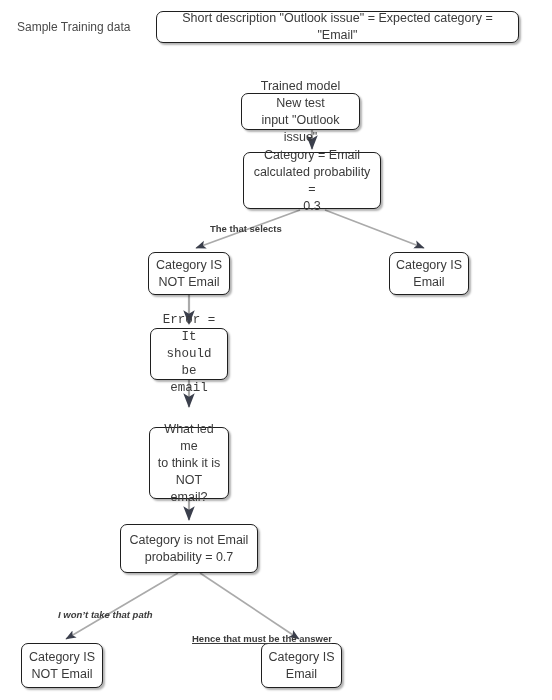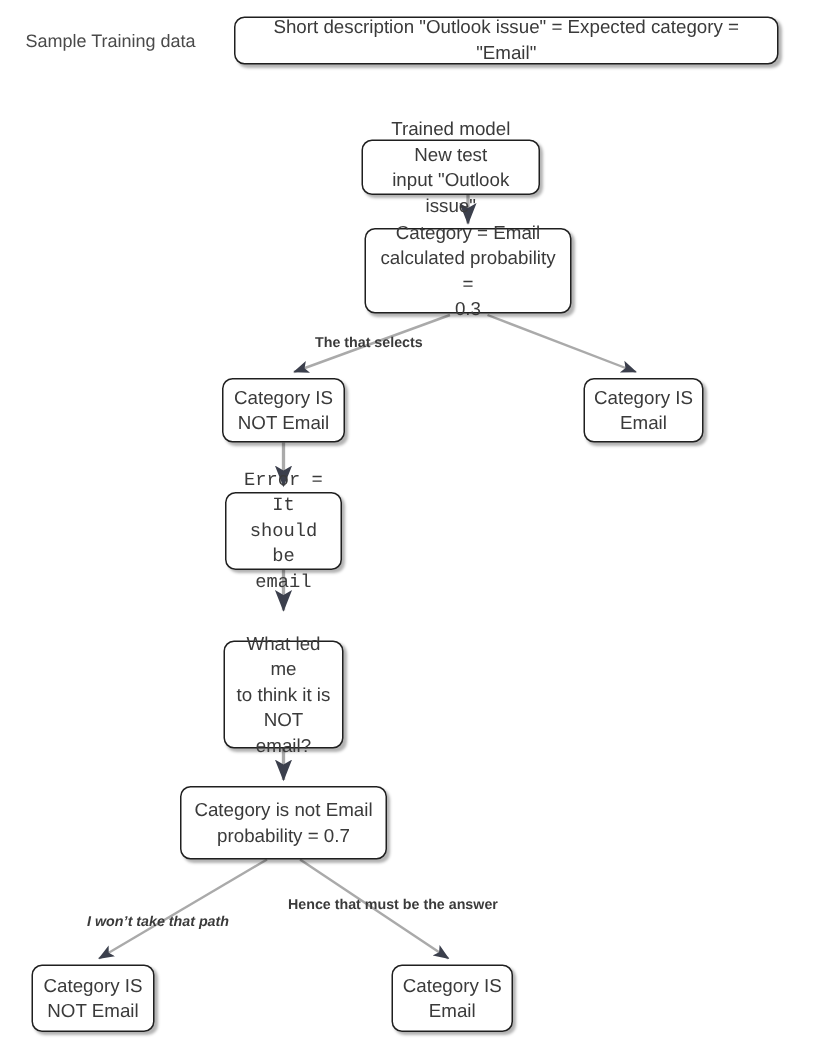--- a/index.html
+++ b/index.html
@@ -72,21 +72,21 @@
   #node-not-email-1 { left: 148px; top: 252px; width: 82px;  height: 43px; }
   #node-email-1 { left: 389px; top: 252px; width: 80px;  height: 43px; }
   #node-error { left: 150px; top: 328px; width: 78px;  height: 52px; font-family: Liberation Mono, monospace; }
   #node-what-led { left: 149px; top: 427px; width: 80px;  height: 72px; }
   #node-not-email-prob { left: 120px; top: 524px; width: 138px; height: 49px; }
   #node-not-email-2 { left: 21px;  top: 643px; width: 82px;  height: 45px; }
   #node-email-2 { left: 261px; top: 643px; width: 81px;  height: 45px; }
   #label-sample-training { left: 17px; top: 19px; }
   #edgelabel-model-selects { left: 210px; top: 223px; }
   #edgelabel-wont-take { left: 58px;  top: 609px; font-style: italic; }
-  #edgelabel-hence { left: 192px; top: 598px; }
+  #edgelabel-hence { left: 192px; top: 633px; text-decoration: underline; }
 </style>
 </head>
 <body>
 
 <div id="canvas">
 
   <svg class="edges" viewBox="0 0 552 700" width="552" height="700">
     <defs>
       <marker id="arrow" markerWidth="9" markerHeight="9" refX="6.2" refY="3" orient="auto" markerUnits="strokeWidth">
         <path d="M0,0.4 L6.6,3 L0,5.6 L1.5,3 Z" fill="#3b3f4c"></path>

